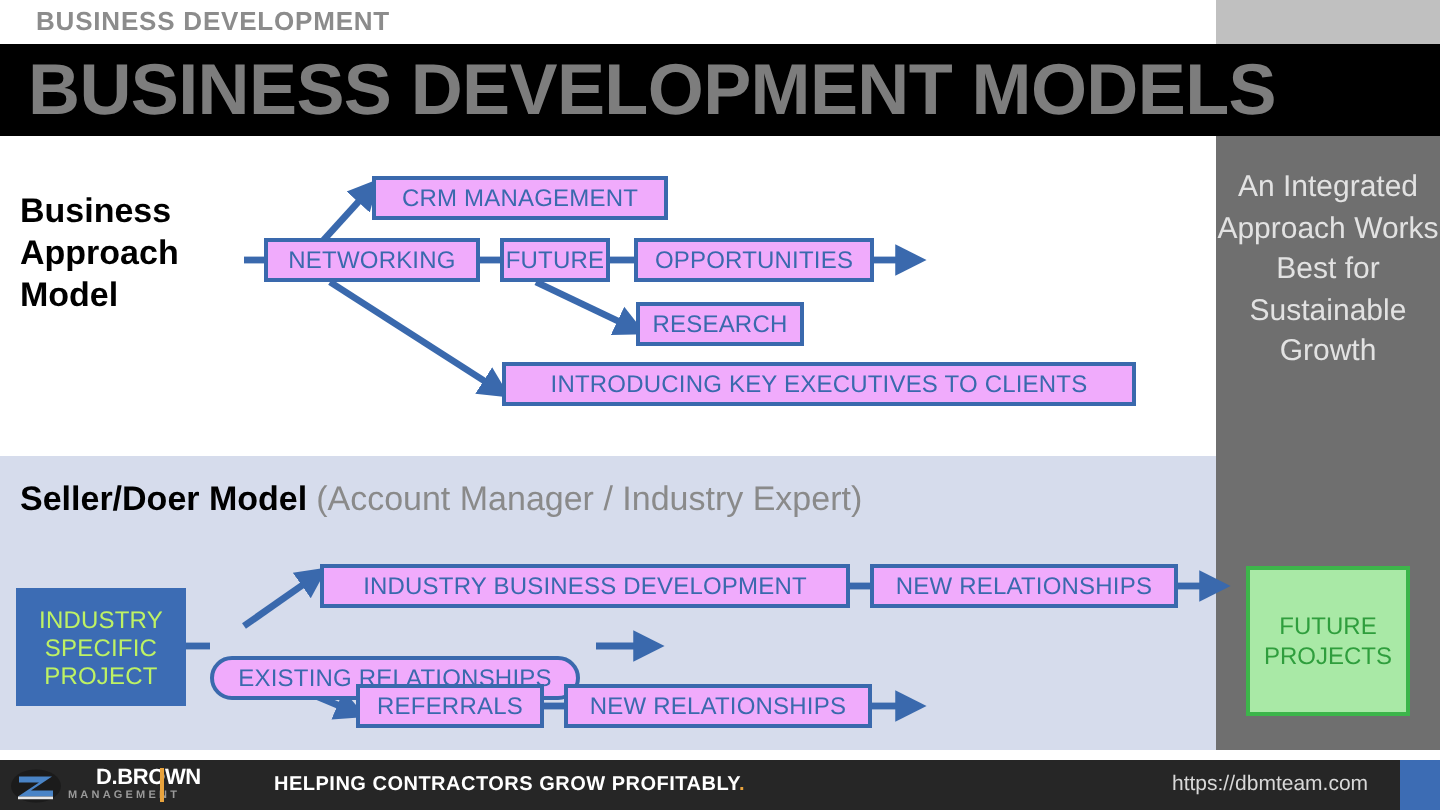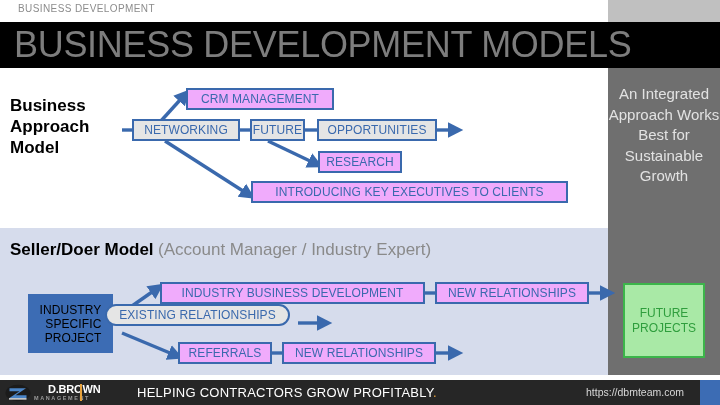--- a/index.html
+++ b/index.html
@@ -8,29 +8,29 @@
     font-family:"Liberation Sans","DejaVu Sans",sans-serif;
     -webkit-font-smoothing:antialiased;
   }
   .stage{position:absolute;left:0;top:0;width:720px;height:405px;}
 
   
   .topstrip{position:absolute;left:0;top:0;width:720px;height:22px;background:#ffffff;}
   .topstrip-gray{position:absolute;left:608px;top:0;width:112px;height:22px;background:#c0c0c0;}
   .breadcrumb{
     position:absolute;left:18px;top:3px;
-    font-size:10px;letter-spacing:.4px;color:#8c8c8c;font-weight:400;
+    font-size:13px;letter-spacing:.4px;color:#8c8c8c;font-weight:700;
     white-space:nowrap;
   }
 
   
   .titlebar{position:absolute;left:0;top:22px;width:720px;height:46px;background:#000000;}
   .title-text{
     position:absolute;left:14px;top:23px;
-    font-size:36px;line-height:44px;font-weight:normal;color:#7d7d7d;
+    font-size:36px;line-height:44px;font-weight:bold;color:#7d7d7d;
     letter-spacing:-.3px;white-space:nowrap;
   }
 
   
   .rightcol{position:absolute;left:608px;top:68px;width:112px;height:307px;background:#6f6f6f;}
   .rightcol-text{
     position:absolute;left:608px;top:84px;width:112px;
     text-align:center;color:#e2e2e2;font-size:15px;line-height:20.5px;
   }
 
@@ -59,47 +59,46 @@
   .label-sd .g{font-size:17px;font-weight:normal;color:#8a8a8a;}
 
   
   .fbox{
     position:absolute;box-sizing:border-box;
     border:2px solid #3a69ad;
     display:flex;align-items:center;justify-content:center;
     font-size:12px;color:#3a69ad;letter-spacing:.1px;white-space:nowrap;
   }
   .fbox.white{background:#f0abfc;}
-  .fbox.blue{background:#e5e5e5;}
+  .fbox.blue{background:#f0abfc;}
   .fbox.darkblue{
-    background:#3c6cb4;border-color:#3c6cb4;color:#000000;
-    font-size:12px;line-height:14px;white-space:pre-line;text-align:right;
+    background:#3c6cb4;border-color:#3c6cb4;color:#bef264;
+    font-size:12px;line-height:14px;white-space:pre-line;text-align:center;
     flex-direction:column;
-    margin-left:20px;
   }
 
   
   .wires{position:absolute;left:0;top:0;width:720px;height:405px;pointer-events:none;}
 
   
   .footer{position:absolute;left:0;top:380px;width:720px;height:25px;background:#262626;}
   .footer-blue{position:absolute;left:700px;top:380px;width:20px;height:25px;background:#3c6cb4;}
   .logo-mark{position:absolute;left:5px;top:384px;width:26px;height:18px;}
   .logo-name{
     position:absolute;left:34px;top:384px;
     color:#ffffff;font-size:11px;font-weight:bold;letter-spacing:-.2px;line-height:11px;margin-left:14px;
   }
   .logo-sub{
     position:absolute;left:34px;top:395px;
     color:#9a9a9a;font-size:5.5px;font-weight:bold;letter-spacing:1.6px;line-height:6px;
   }
   .divider-bar{position:absolute;left:80px;top:384px;width:2px;height:17px;background:#e8a33d;}
   .tagline{
     position:absolute;left:89px;top:388px;
-    color:#ffffff;font-size:13px;font-weight:normal;letter-spacing:.25px;line-height:9px;
+    color:#ffffff;font-size:10px;font-weight:bold;letter-spacing:.25px;line-height:9px;
     white-space:nowrap;
     padding-left:48px;
   }
   .tagline .dot{color:#e8a33d;}
   .site-url{
     position:absolute;left:586px;top:386px;
     color:#d8d8d8;font-size:10.5px;line-height:12px;white-space:nowrap;
   }
 </style>
 </head>
@@ -196,21 +195,21 @@
   <div class="fbox white" style="left:251px;top:181px;width:317px;height:22px;">
     <span>INTRODUCING KEY EXECUTIVES TO CLIENTS</span>
   </div>
 
   <div class="fbox darkblue" style="left:8px;top:294px;width:85px;height:59px;">
     <span>INDUSTRY
 SPECIFIC
 PROJECT</span>
   </div>
 
-  <div class="fbox blue" style="left:105px;top:304px;width:185px;height:22px;border-radius:11px;">
+  <div class="fbox blue" style="left:105px;top:328px;width:185px;height:22px;border-radius:11px;">
     <span>EXISTING RELATIONSHIPS</span>
   </div>
 
   <div class="fbox white" style="left:160px;top:282px;width:265px;height:22px;">
     <span>INDUSTRY BUSINESS DEVELOPMENT</span>
   </div>
 
   <div class="fbox white" style="left:435px;top:282px;width:154px;height:22px;">
     <span>NEW RELATIONSHIPS</span>
   </div>

